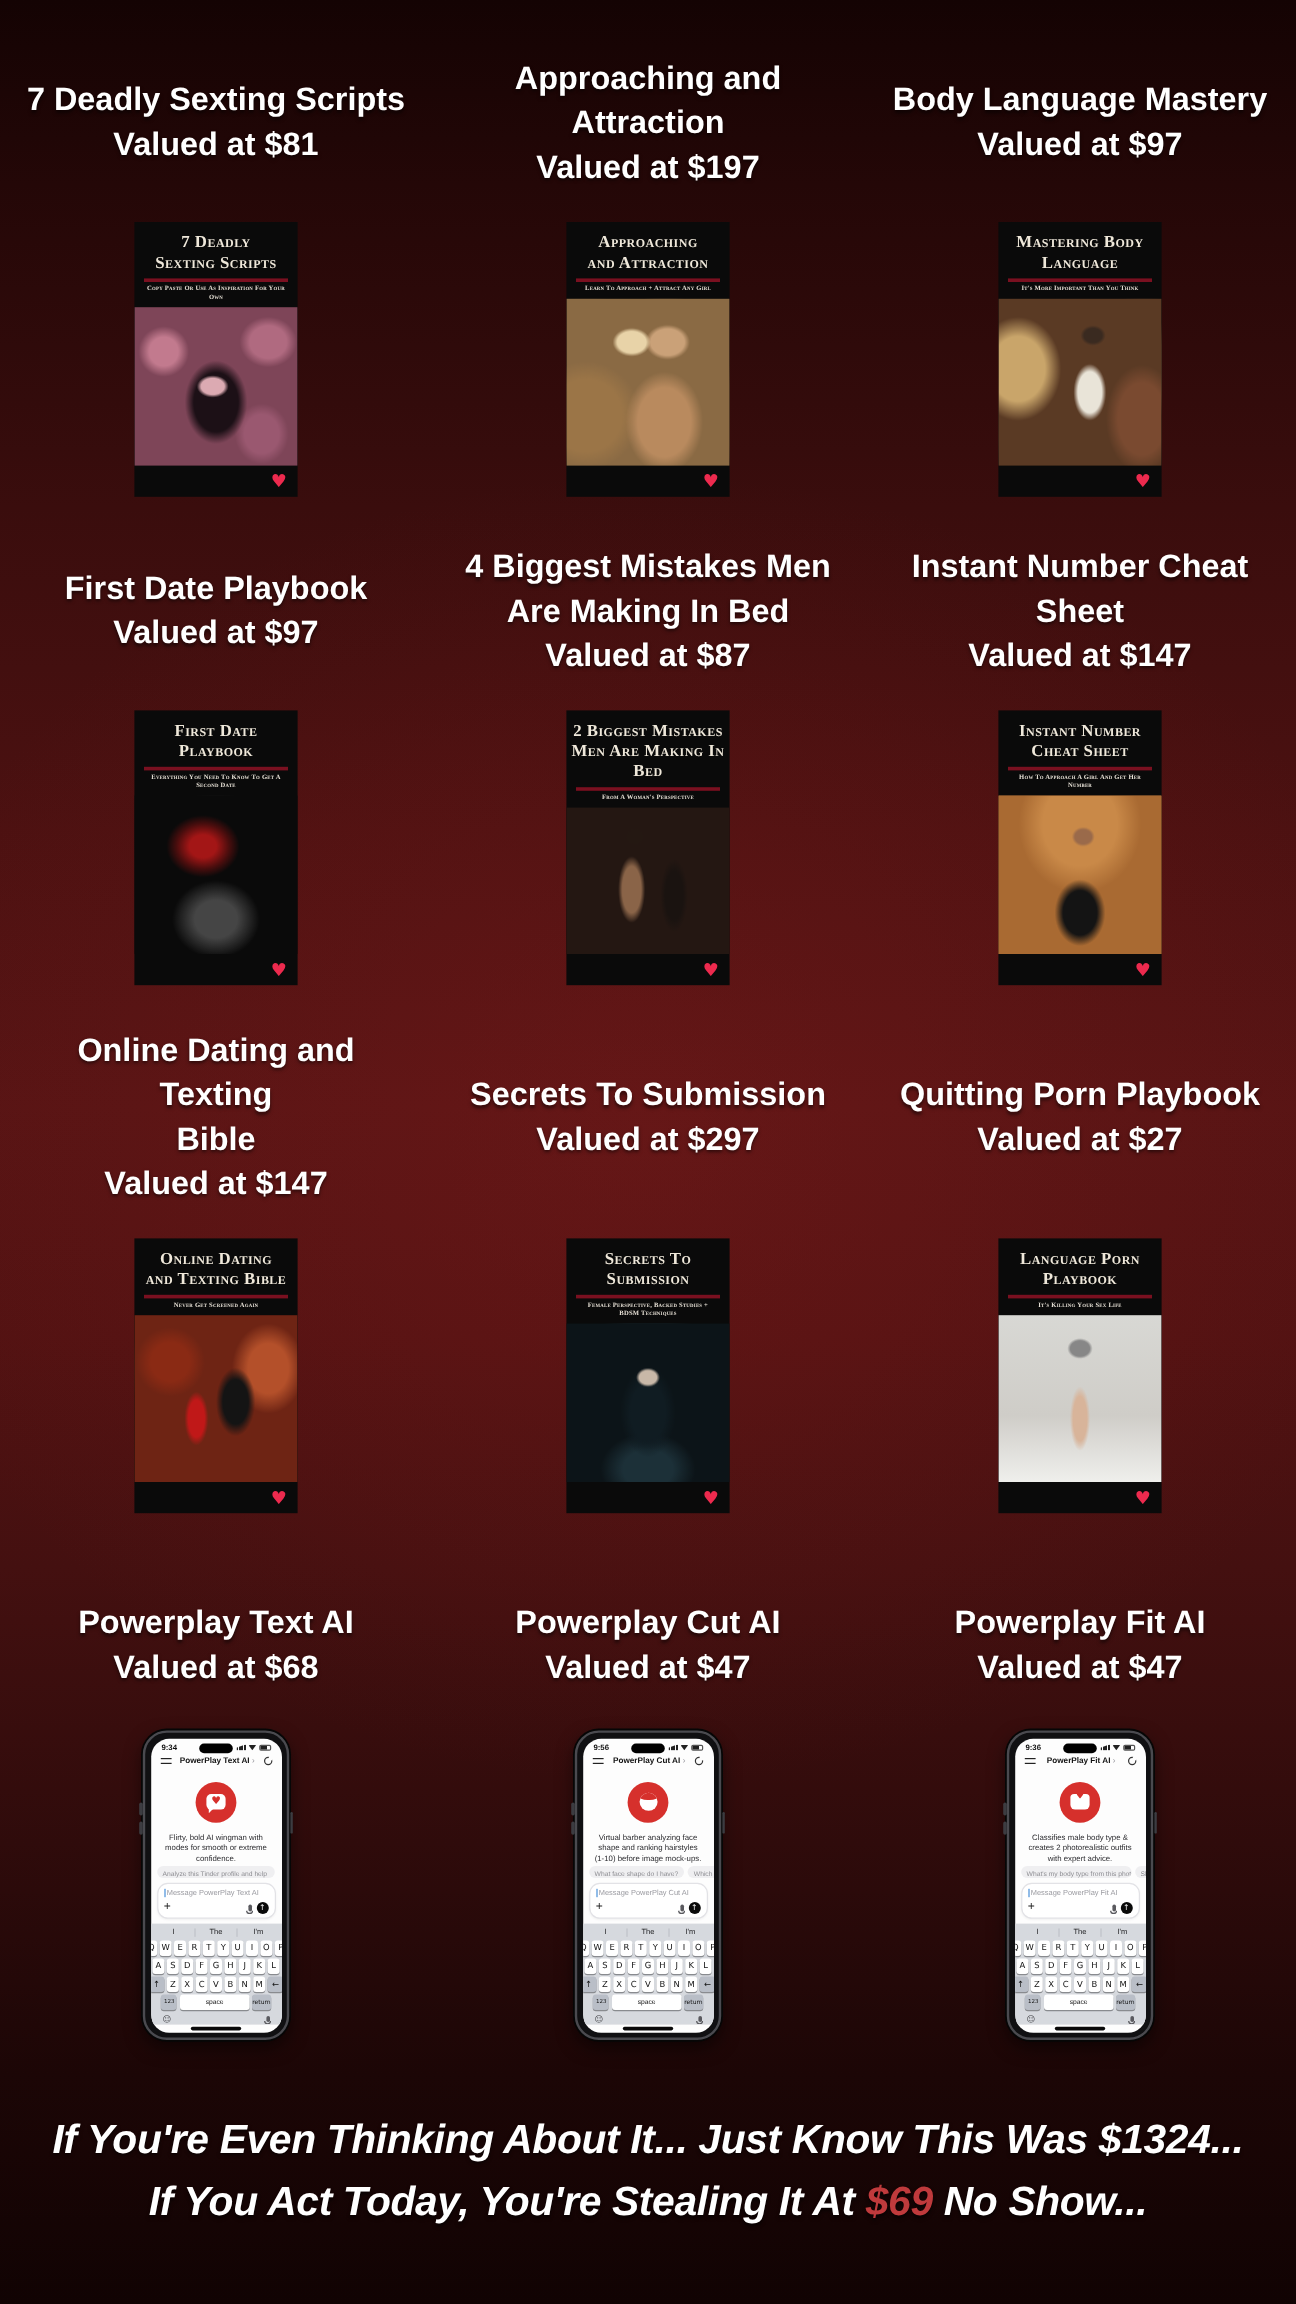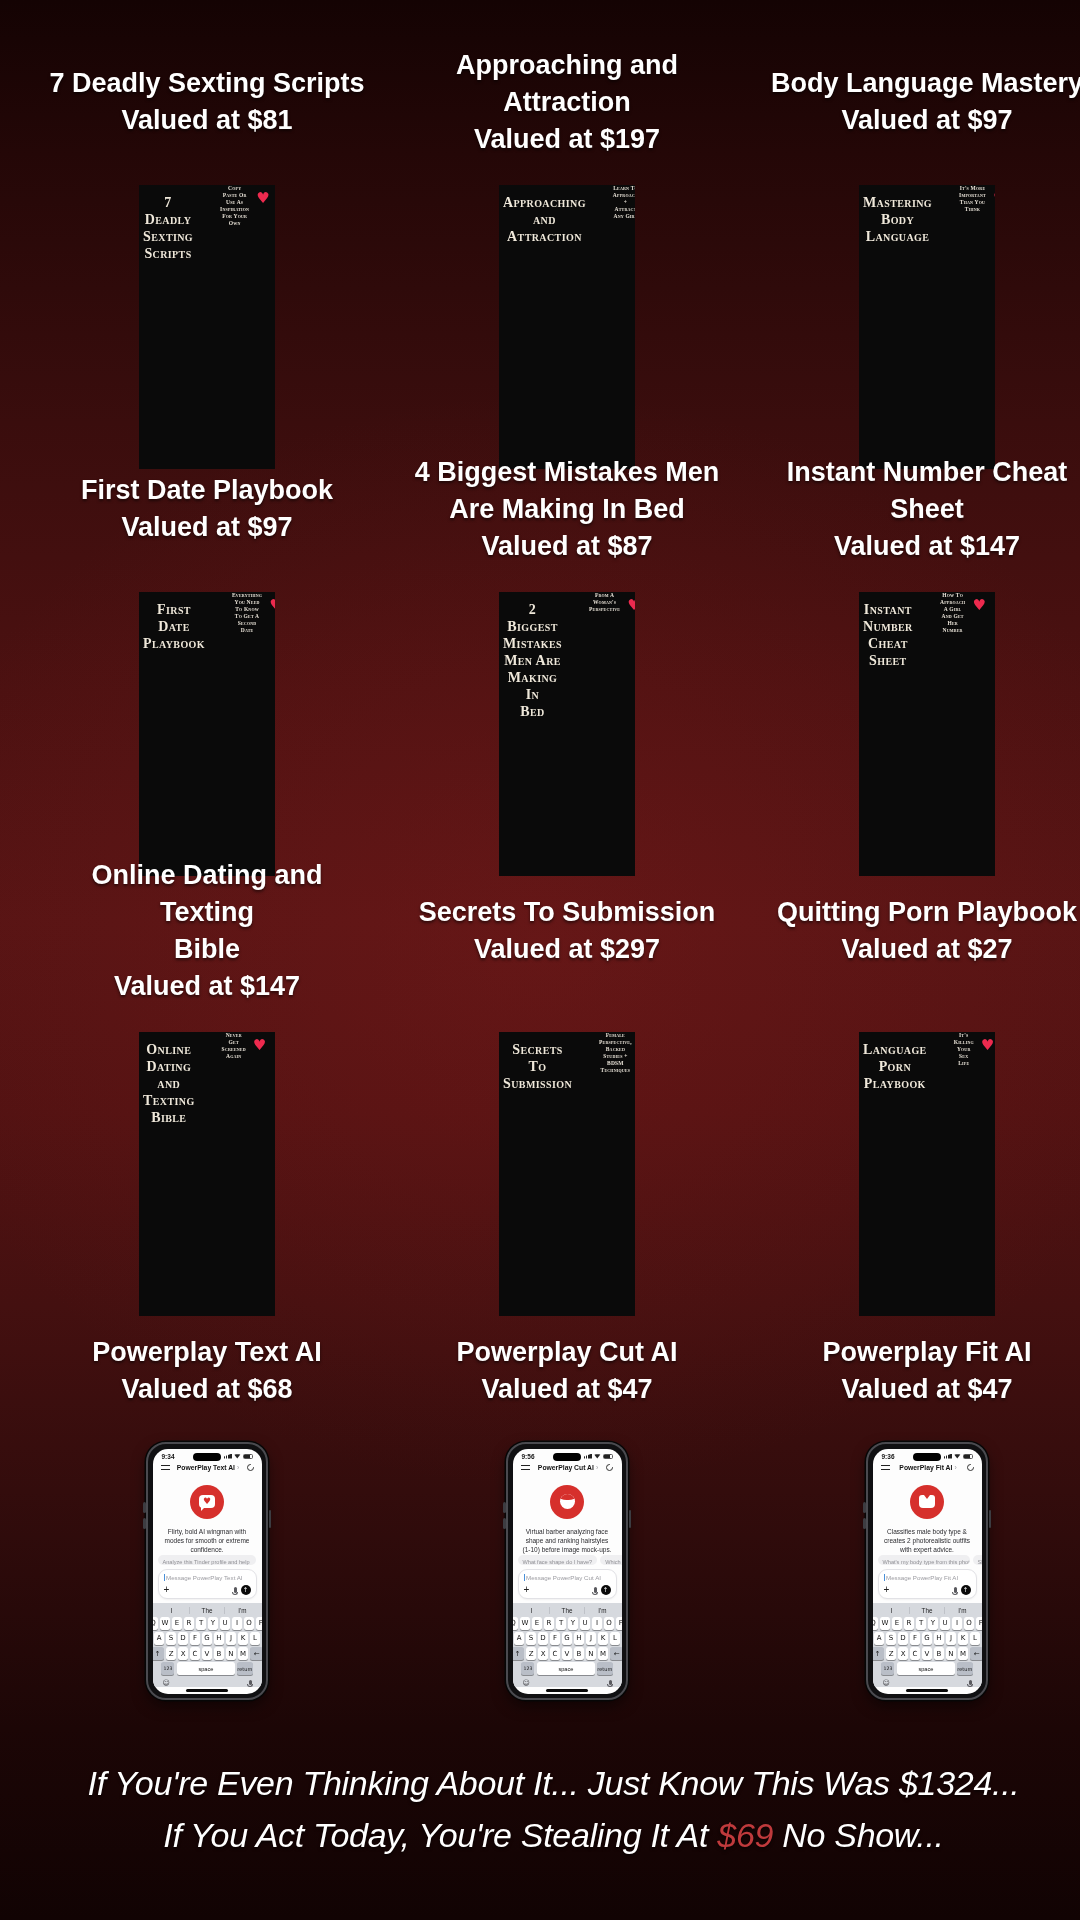--- a/index.html
+++ b/index.html
@@ -6,42 +6,42 @@
   html,body { width:1080px; height:1920px; }
   body {
     font-family:"Liberation Sans", sans-serif;
     background:
       radial-gradient(900px 760px at 50% 49%, rgba(140,30,30,.28), transparent 72%),
       linear-gradient(180deg,
         #140303 0%, #240707 8%, #3a0d0d 22%, #4c1111 36%, #571414 48%,
         #521212 58%, #441010 68%, #2f0b0b 80%, #1c0606 90%, #110303 100%);
     overflow:hidden;
   }
-  .page { width:1080px; height:1920px; position:relative;padding-left:27px; }
+  .page { width:1080px; height:1920px; position:relative; }
   .row { display:grid; grid-template-columns:repeat(3,360px); }
   .row1 { height:445px; padding-top:62px; }
   .row2 { height:430px; padding-top:8px; }
   .row3 { height:438px; }
   .row4 { height:387px; }
   .cell { display:flex; flex-direction:column; align-items:center; }
   .p-head { display:flex; flex-direction:column; justify-content:center; align-items:center; }
   .row1 .p-head { height:80px; }
   .row2 .p-head, .row3 .p-head { height:112px; }
   .row4 .p-head { height:76px; margin-top:20px; }
   .p-name, .p-value {
     color:#fff; font-weight:700; font-size:27px; line-height:37px; text-align:center;
     max-width:330px; white-space:pre-line; text-shadow:0 2px 3px rgba(0,0,0,.55);
   }
   .row1 .cover { margin-top:43px; }
   .row2 .cover { margin-top:27px; }
   .row3 .cover { margin-top:45px; }
 
   
   .cover {
-    width:136px; height:284px; background:#0a0a0a; display:flex; flex-direction:row;
+    width:136px; height:229px; background:#0a0a0a; display:flex; flex-direction:column;
     overflow:hidden;
   }
   .c-title {
     font-family:"Liberation Serif", serif; font-variant:small-caps; font-weight:700;
     color:#efe8da; font-size:14px; line-height:17px; text-align:center;
     padding:9px 4px 0; letter-spacing:.4px; white-space:pre-line;
   }
   .c-rule { height:2.5px; background:#7a1020; margin:4px 8px 3px; }
   .c-sub {
     font-family:"Liberation Serif", serif; font-variant:small-caps; font-weight:700;
@@ -162,21 +162,21 @@
   .k123 { min-width:16px; font-size:4.6px; }
   .kspace { min-width:58px; font-size:5.6px; font-family:"Liberation Sans",sans-serif; }
   .kret { min-width:21px; font-size:5px; }
   .kb-bottom { display:flex; justify-content:space-between; align-items:center; padding:1px 8px 0; background:#d6d9de; }
   .emoji { font-size:7px; color:#3a3a3e; font-family:"DejaVu Sans",sans-serif; }
   .home { width:42px; height:3px; background:#0a0a0a; border-radius:2px; margin:2px auto 2px; flex:0 0 auto; }
 
   
   .footer { padding-top:57px; text-align:center; }
   .fl1, .fl2 {
-    font-style:italic; font-weight:400; color:#fff; font-size:34px; line-height:52px;
+    font-style:italic; font-weight:700; color:#fff; font-size:34px; line-height:52px;
     letter-spacing:-.3px; text-shadow:0 2px 3px rgba(0,0,0,.6);
   }
   .price { color:#bf3a3c; }
 </style>
 </head>
 <body>
 
 <div class="page">
 
   <div class="row row1">

